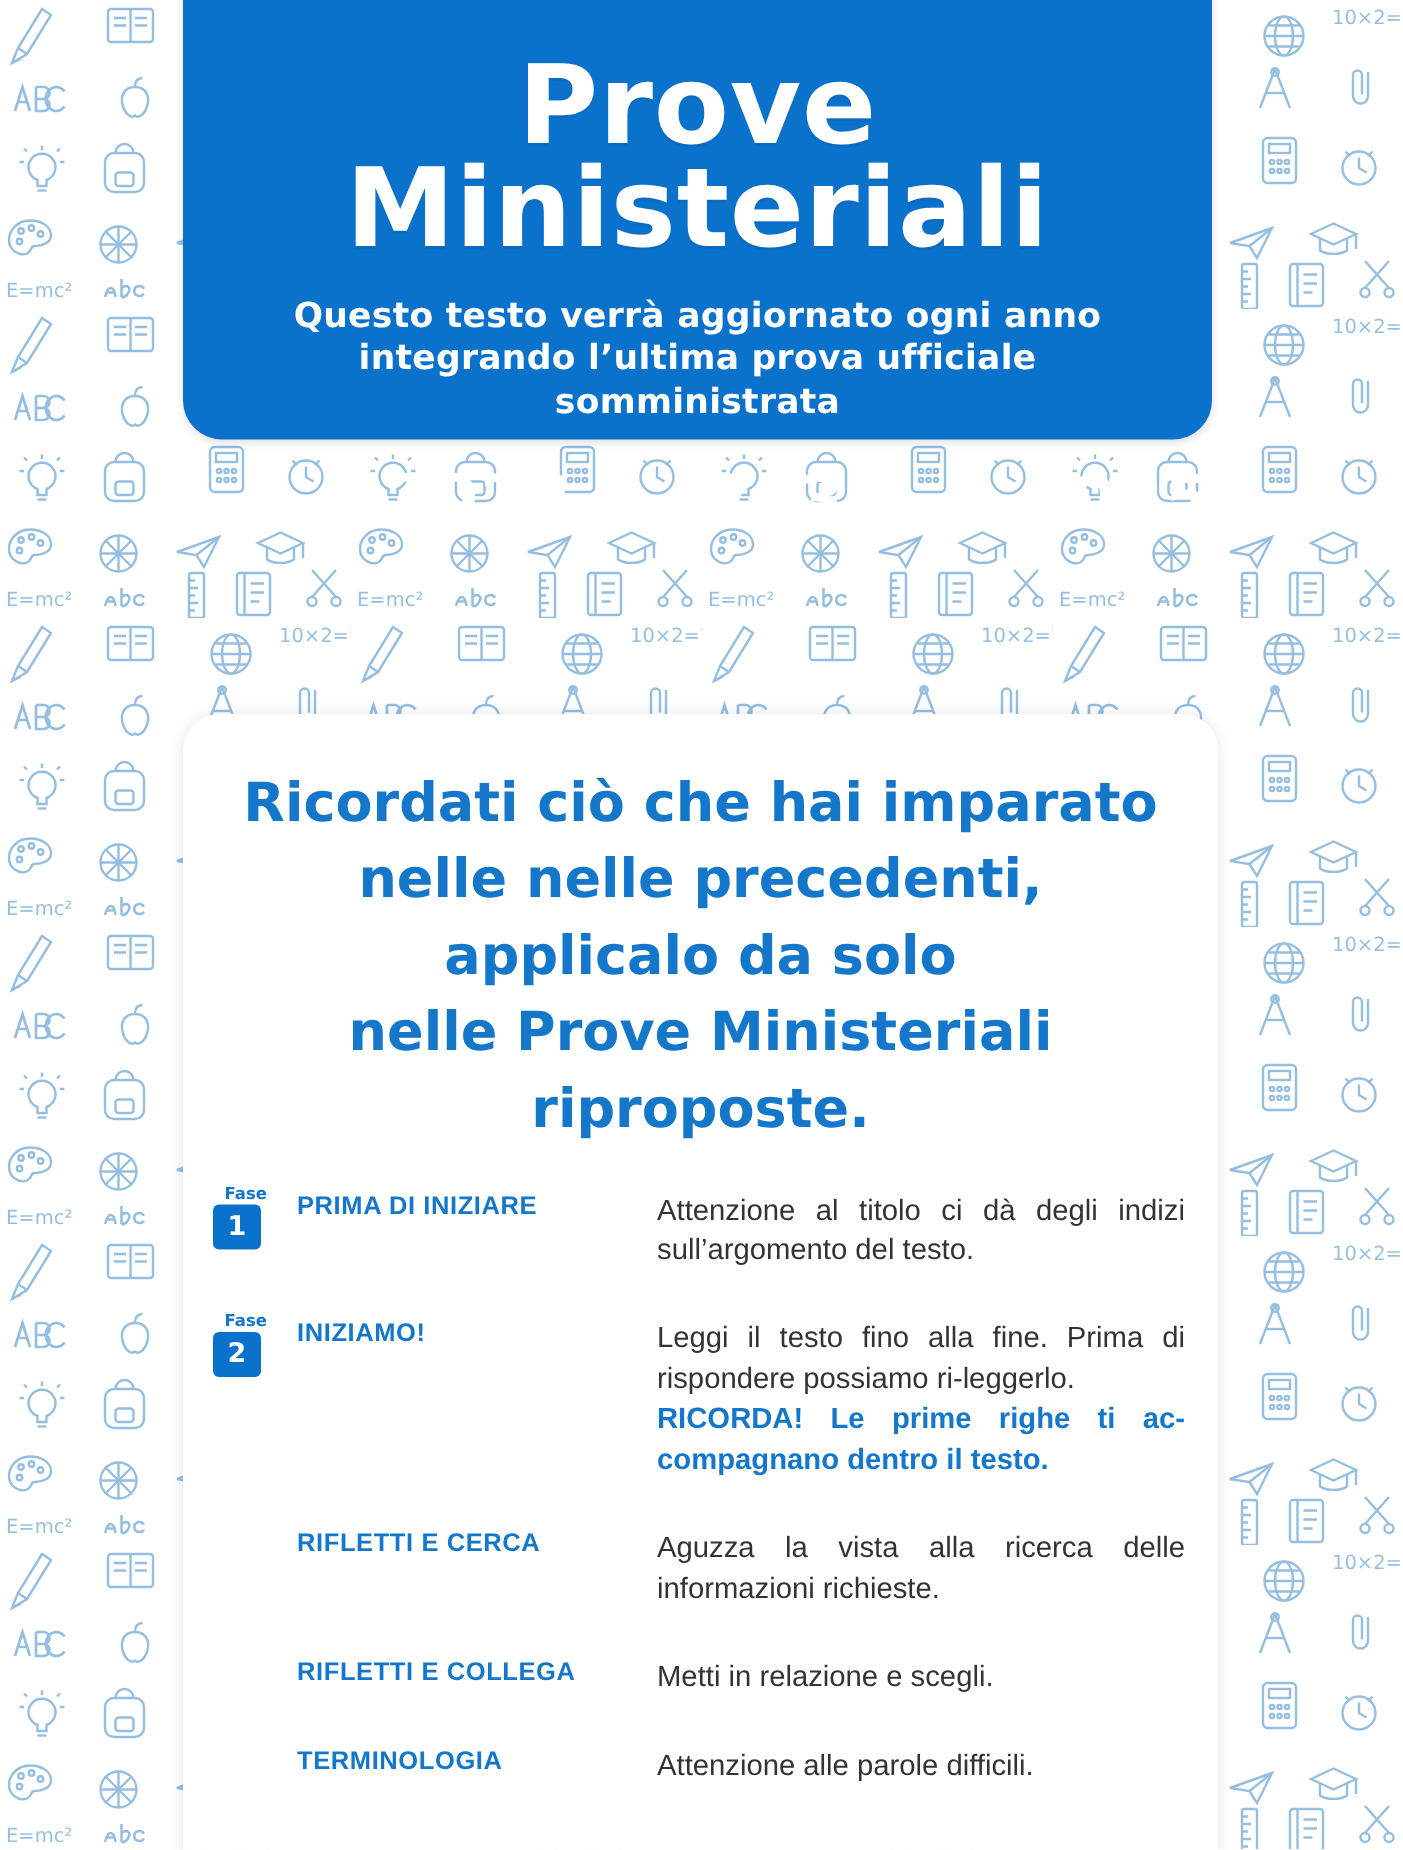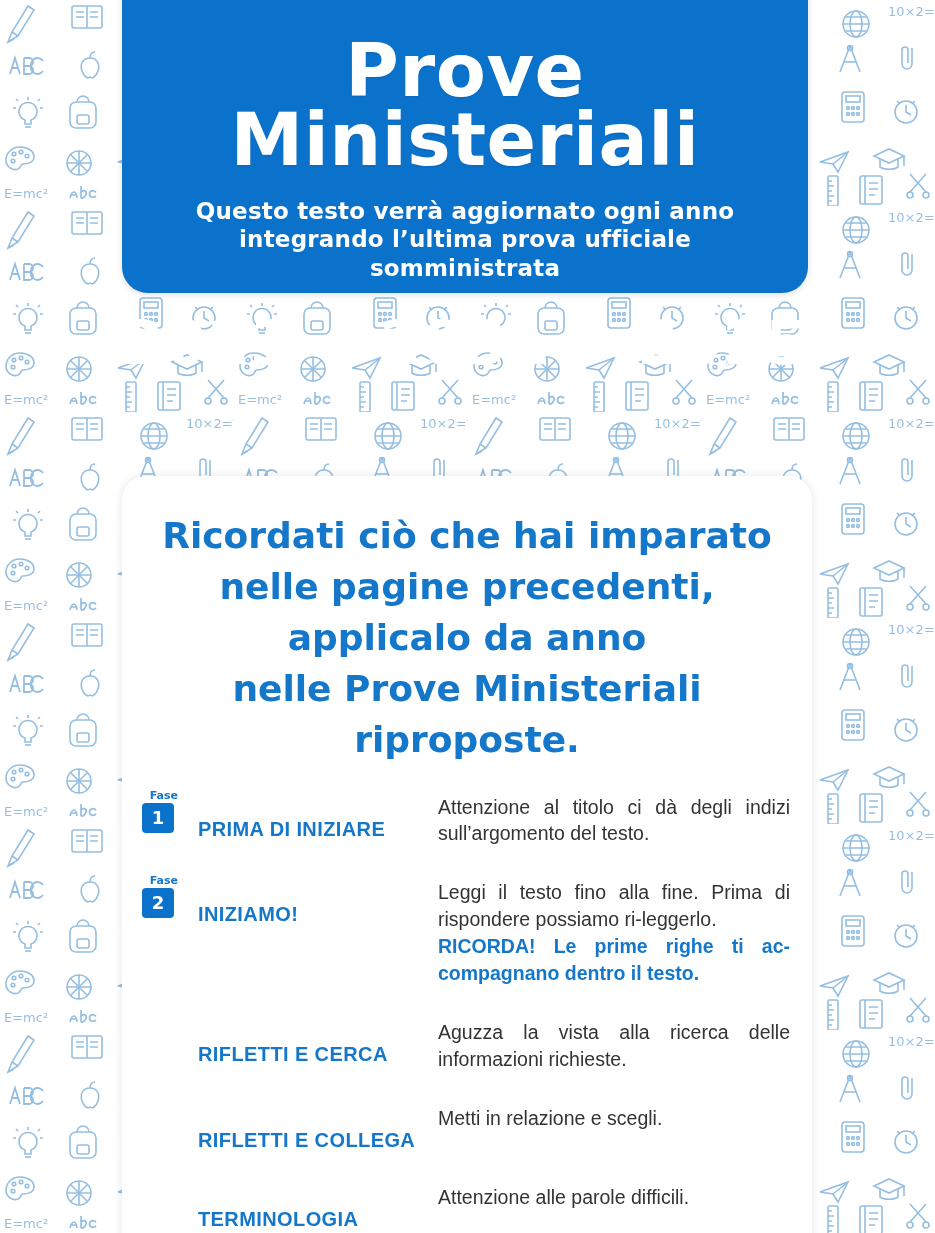--- a/index.html
+++ b/index.html
@@ -57,24 +57,24 @@
     width: 640px;
     font-family: "DejaVu Sans", sans-serif;
     font-size: 23px;
     font-weight: 700;
     line-height: 1.24;
     letter-spacing: 0.2px;
   }
   .years-row {
     margin-top: 26px;
     display: flex;
-    justify-content: space-between;
+    justify-content: flex-end;
     gap: 86px;
     font-family: "DejaVu Sans", sans-serif;
-    font-size: 60px;
+    font-size: 44px;
     font-weight: 700;
     letter-spacing: 1px;
   }
   .year {
     display: inline-block;
   }
 
   
   .content-card {
     position: absolute;
@@ -141,25 +141,24 @@
     font-weight: 700;
     line-height: 30px;
     border-radius: 4px;
     text-align: center;
   }
   .label-col {
     width: 240px;
     flex: 0 0 240px;
     color: #1477c9;
     font-family: "Liberation Sans", sans-serif;
-    font-size: 20px;
+    font-size: 17px;
     font-weight: 700;
     letter-spacing: 0.4px;
     padding-top: 6px;
-    margin-top: 24px;
   }
   .desc-col {
     flex: 1 1 auto;
     color: #333333;
     font-family: "Liberation Sans", sans-serif;
     font-size: 19.5px;
     line-height: 1.38;
     padding-top: 6px;
     text-align: justify;
   }
@@ -316,21 +315,21 @@
     <span class="year">2023</span>
     <span class="year">2031</span>
     <span class="year">2025</span>
   </div>
 </div>
 
 <div class="content-card">
 
   <div class="intro">
     <div>Ricordati ciò che hai imparato</div>
-    <div>nelle pagine precedenti, applicalo da anno</div>
+    <div>nelle nelle precedenti, applicalo da solo</div>
     <div>nelle Prove Ministeriali riproposte.</div>
   </div>
 
   <div class="phase-list">
 
     <div class="phase-row">
       <div class="badge-col">
         <div class="fase-badge">
           <span class="fase-word">Fase</span>
           <span class="fase-num">1</span>

